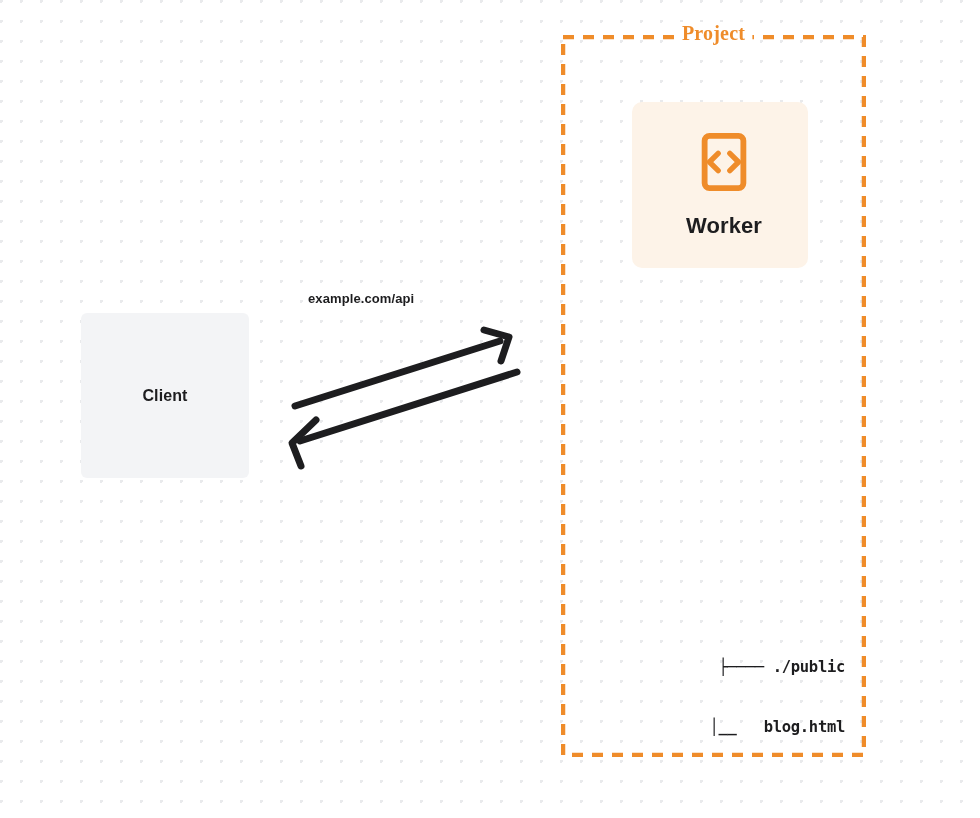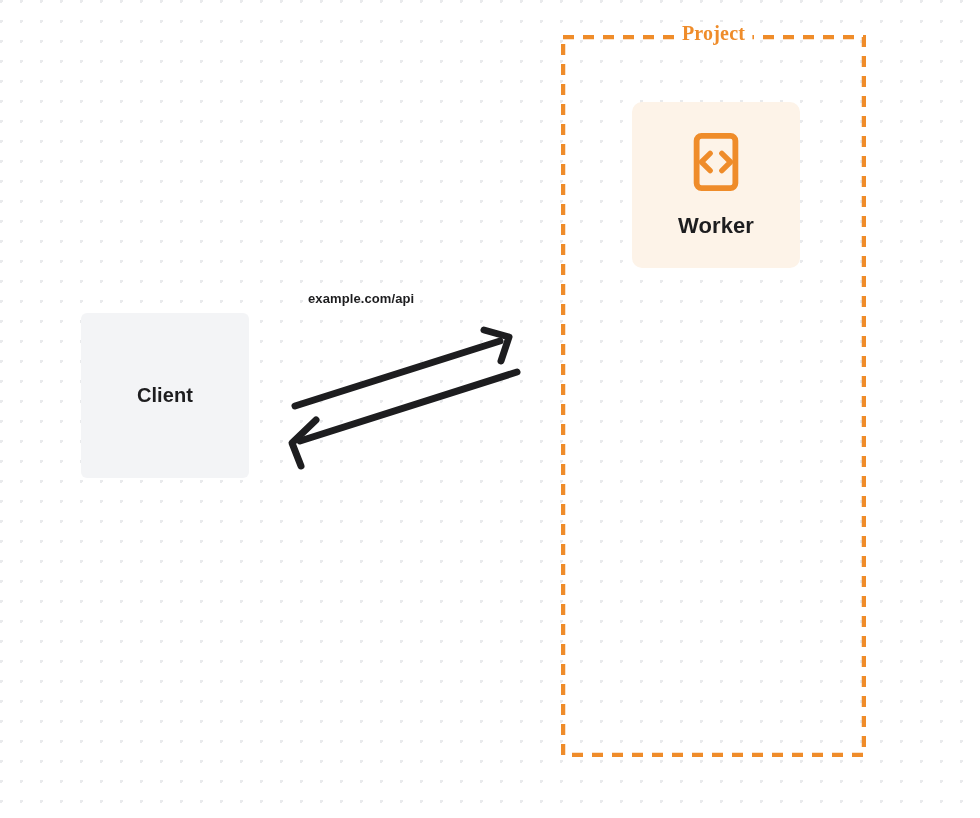--- a/index.html
+++ b/index.html
@@ -30,21 +30,21 @@
     top: 313px;
     width: 168px;
     height: 165px;
     background: #f3f4f6;
     border-radius: 6px;
     display: flex;
     align-items: center;
     justify-content: center;
   }
   .client-label {
-    font-size: 20px;
+    font-size: 16px;
     font-weight: 700;
     color: #1d1d1f;
     letter-spacing: 0.1px;
   }
 
   
   .arrows-svg {
     position: absolute;
     left: 0;
     top: 0;
@@ -99,21 +99,21 @@
     position: absolute;
     width: 168px;
     height: 166px;
     background: #fdf3e8;
     border-radius: 10px;
     display: flex;
     flex-direction: column;
     align-items: center;
     justify-content: center;
   }
-  .card-worker { left: 71px; top: 67px; }
+  .card-worker { left: 71px; top: 67px; padding-left: 8px; }
   .card-assets { left: 67px; top: 415px; }
 
   .card-icon {
     width: 62px;
     height: 62px;
     display: block;
   }
   .card-assets .card-icon { margin-top: 4px; }
   .card-label {
     margin-top: 20px;
@@ -177,17 +177,19 @@
       <svg class="card-icon" viewBox="0 0 64 64" xmlns="http://www.w3.org/2000/svg">
         <rect x="12" y="5" width="40" height="54" rx="5" ry="5" fill="none" stroke="#ef8c2a" stroke-width="6"></rect>
         <polyline points="26,23 17,32 26,41" fill="none" stroke="#ef8c2a" stroke-width="5.5" stroke-linecap="round" stroke-linejoin="round"></polyline>
         <polyline points="38,23 47,32 38,41" fill="none" stroke="#ef8c2a" stroke-width="5.5" stroke-linecap="round" stroke-linejoin="round"></polyline>
       </svg>
       <span class="card-label">Worker</span>
     </div>
 
 
     <div class="file-tree">
+      <span class="tree-row">├──── ./public</span>
+      <span class="tree-row">   │__   blog.html</span>
       
     </div>
 
   </div>
 </div>
 
 </body></html>

